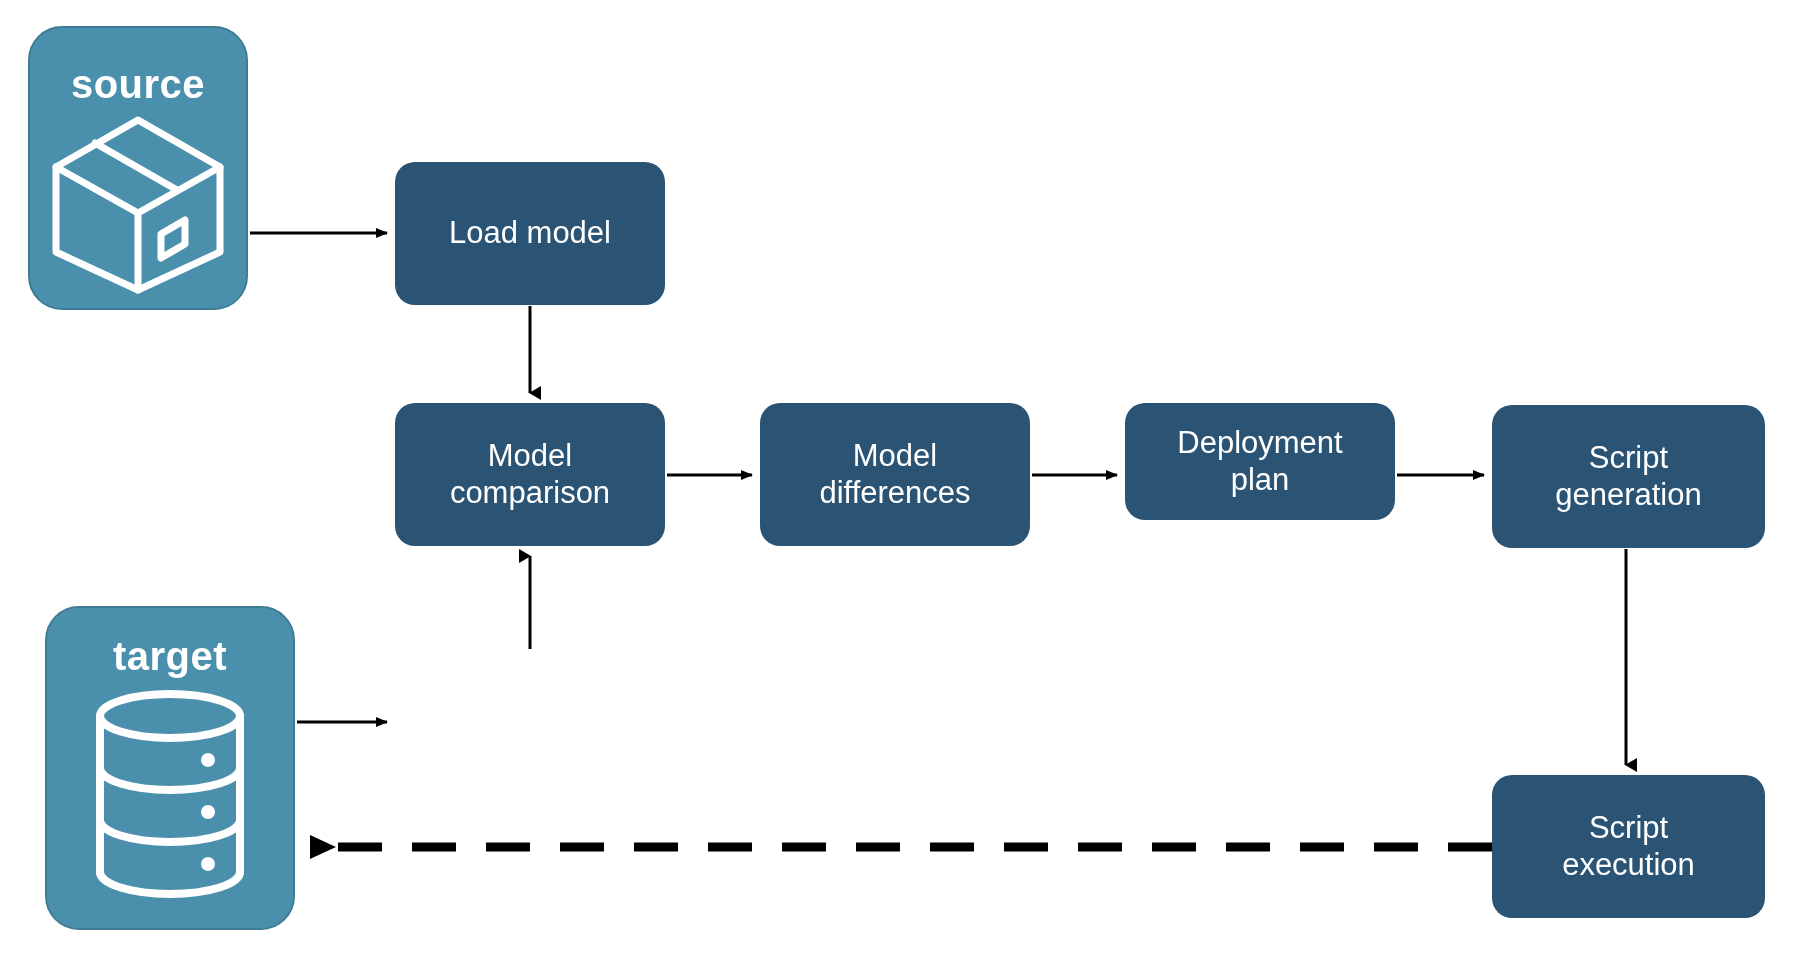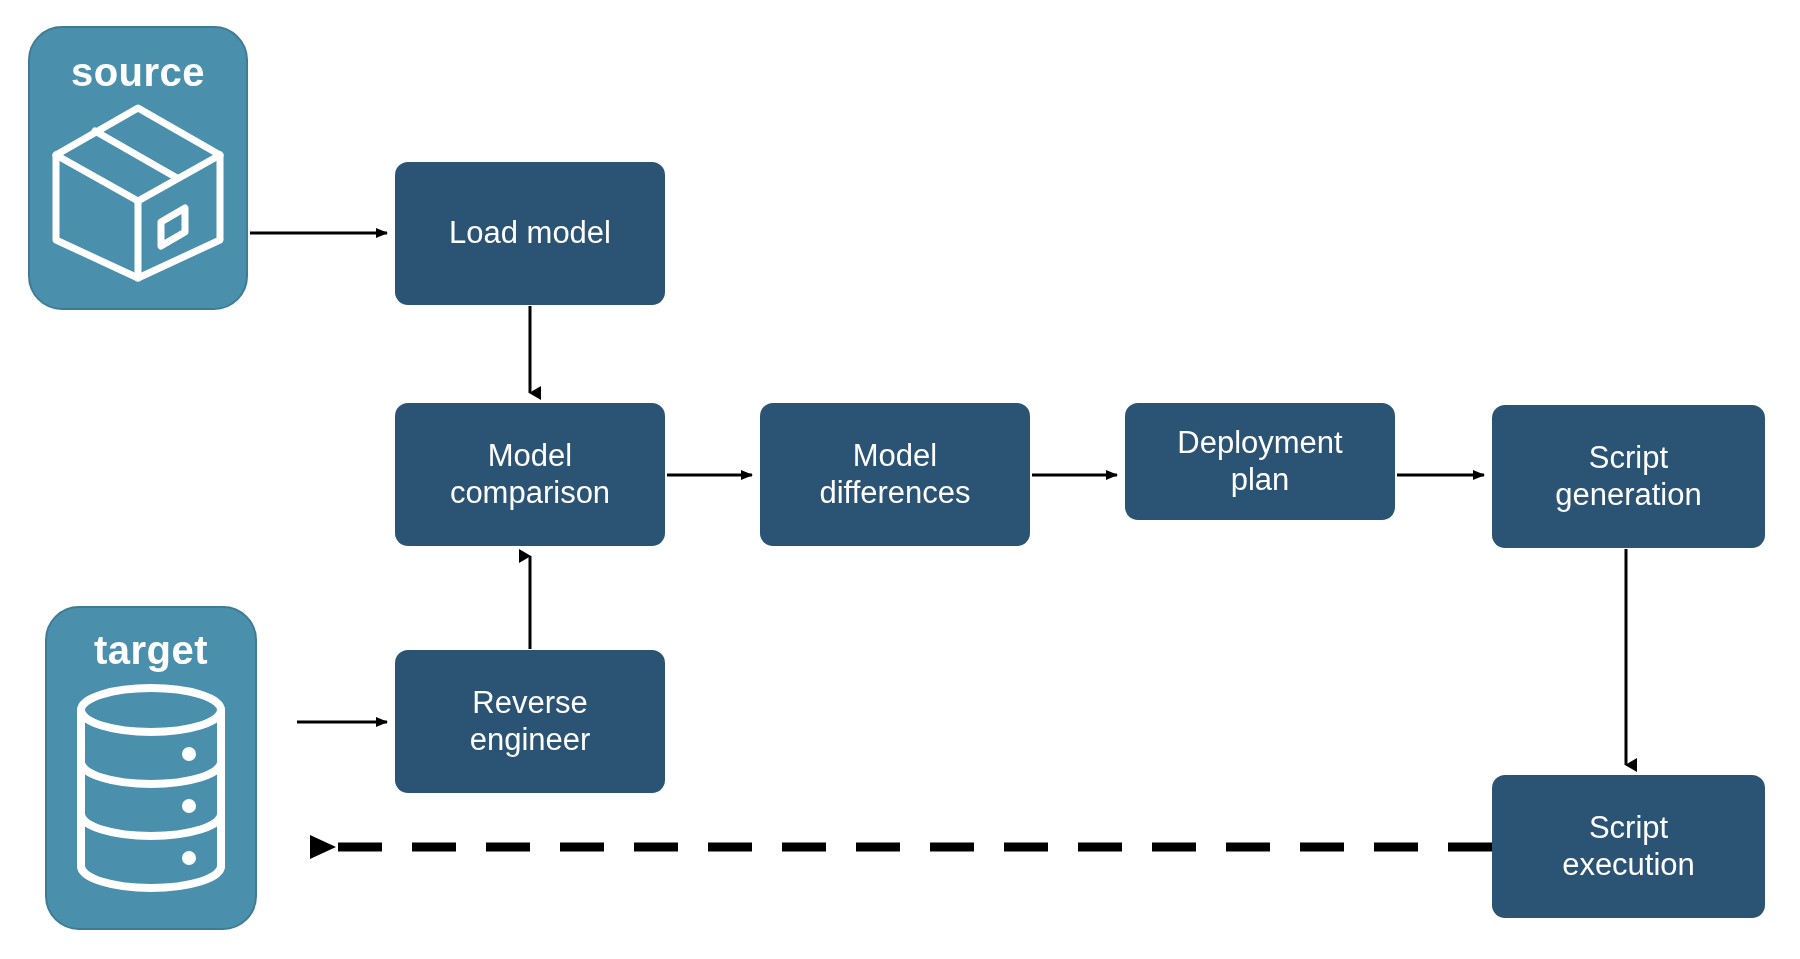--- a/index.html
+++ b/index.html
@@ -39,21 +39,21 @@
     text-align: center;
     user-select: none;
   }
   .endpoint-icon {
     display: block;
   }
   
   .procbox {
     position: absolute;
     background: #2B5374;
-    border-radius: 13px;
+    border-radius: 20px;
     box-sizing: border-box;
     display: flex;
     align-items: center;
     justify-content: center;
     z-index: 3;
   }
   .procbox-label {
     color: #ffffff;
     font-size: 31px;
     line-height: 1.18;
@@ -106,41 +106,41 @@
 
     <line x1="1032" y1="475" x2="1117" y2="475" stroke="#000000" stroke-width="3" marker-end="url(#arrowR)"></line>
 
     <line x1="1397" y1="475" x2="1484" y2="475" stroke="#000000" stroke-width="3" marker-end="url(#arrowR)"></line>
 
     <line x1="1626" y1="549" x2="1626" y2="765" stroke="#000000" stroke-width="3" marker-end="url(#arrowD)"></line>
 
     <line x1="1492" y1="847" x2="312" y2="847" stroke="#000000" stroke-width="9" stroke-dasharray="44 30" marker-end="url(#arrowLbig)"></line>
   </svg>
 
-  <div class="endpoint" style="left:28px; top:26px; width:220px; height:284px; padding-top:24px;">
+  <div class="endpoint" style="left:28px; top:26px; width:220px; height:284px; padding-top:36px;">
     <div class="endpoint-label">source</div>
     <div class="endpoint-icon" style="margin-top:8px;">
       <svg width="186" height="186" viewBox="0 0 186 186" xmlns="http://www.w3.org/2000/svg">
         <g fill="none" stroke="#ffffff" stroke-width="7" stroke-linejoin="round" stroke-linecap="round">
 
           <path d="M93 8 L175 55 L175 140 L93 178 L11 140 L11 55 Z"></path>
 
           <path d="M11 55 L93 101 L175 55"></path>
 
           <path d="M93 101 L93 178"></path>
 
           <path d="M50 31 L132 78"></path>
 
           <path d="M116 122 L140 108 L140 132 L116 146 Z"></path>
         </g>
       </svg>
     </div>
   </div>
 
-  <div class="endpoint" style="left:45px; top:606px; width:212px; height:324px; padding-top:22px;">
+  <div class="endpoint" style="left:45px; top:606px; width:250px; height:324px; padding-top:28px;">
     <div class="endpoint-label">target</div>
     <div class="endpoint-icon" style="margin-top:12px;">
       <svg width="168" height="212" viewBox="0 0 168 212" xmlns="http://www.w3.org/2000/svg">
         <g fill="none" stroke="#ffffff" stroke-width="8" stroke-linejoin="round" stroke-linecap="round">
 
           <path d="M14 28 L14 184"></path>
           <path d="M154 28 L154 184"></path>
 
           <ellipse cx="84" cy="28" rx="70" ry="22"></ellipse>
 
@@ -175,23 +175,19 @@
   <div class="procbox" style="left:1125px; top:403px; width:270px; height:117px;">
     <div class="procbox-label">Deployment
 plan</div>
   </div>
 
   <div class="procbox" style="left:1492px; top:405px; width:273px; height:143px;">
     <div class="procbox-label">Script
 generation</div>
   </div>
 
-  <div class="procbox" style="left:395px; top:650px; width:270px; height:143px;">
-    <div class="procbox-label">Reverse
-engineer</div>
-  </div>
 
   <div class="procbox" style="left:1492px; top:775px; width:273px; height:143px;">
     <div class="procbox-label">Script
 execution</div>
   </div>
 
 </div>
 
 </body></html>

